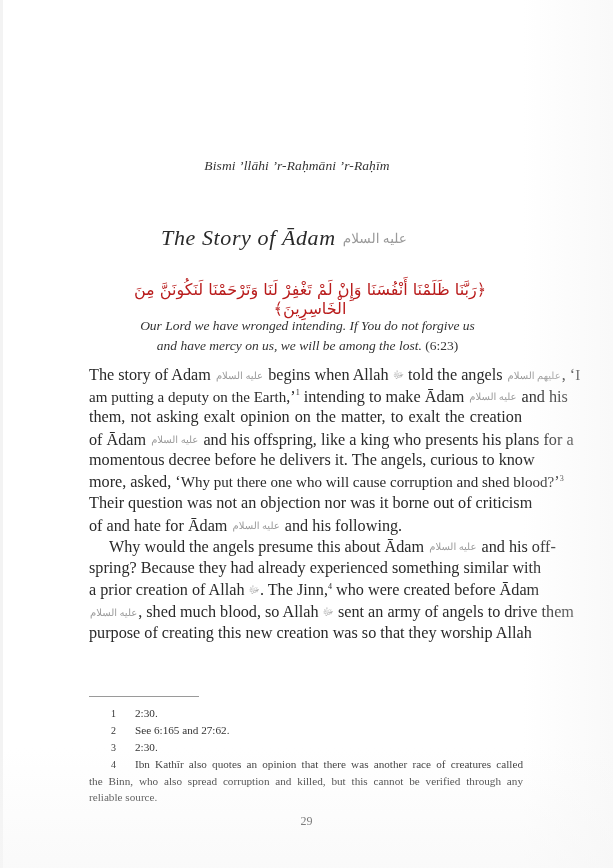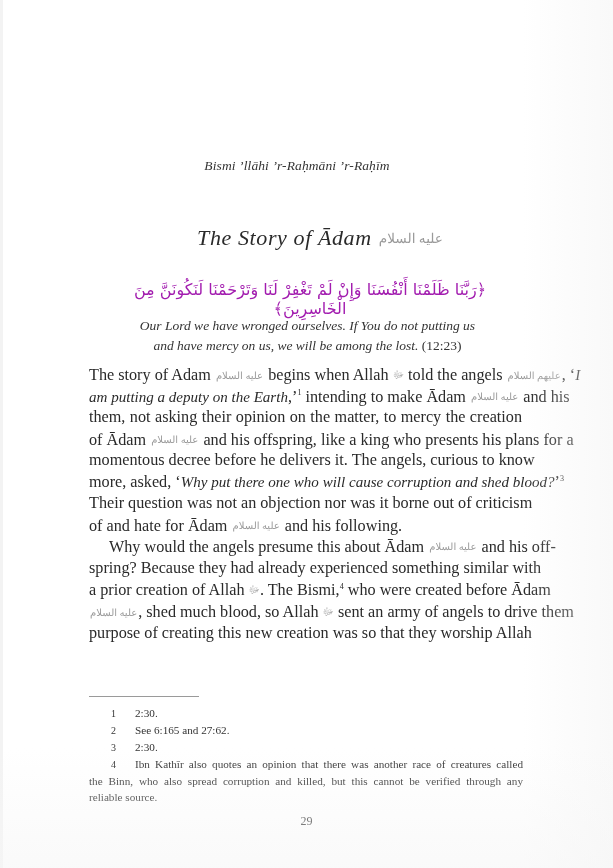--- a/index.html
+++ b/index.html
@@ -47,21 +47,20 @@
     }
     .chapter-title {
       position: absolute;
       top: 225px;
       left: 0; width: 569px;
       text-align: center;
       font-style: italic;
       font-size: 22px;
       color: #2a2a2a;
       letter-spacing: 0.6px;
-      margin-left: 36px;
     }
     .honorific {
       display: inline-block;
       font-style: normal;
       color: #9a9a9a;
       font-size: 0.62em;
       vertical-align: 0.15em;
       margin: 0 1px;
       letter-spacing: -1px;
     }
@@ -73,21 +72,21 @@
       vertical-align: 0.2em;
     }
     .arabic-verse {
       position: absolute;
       top: 280px;
       left: 100px; width: 420px;
       text-align: center;
       direction: rtl;
       font-family: "DejaVu Sans", sans-serif;
       font-size: 16px;
-      color: #a21caf;
+      color: #b91c1c;
     }
     .verse-translation {
       position: absolute;
       top: 316px;
       left: 90px; width: 435px;
       text-align: center;
       font-style: italic;
       font-size: 13.5px;
       line-height: 20px;
       color: #333;
@@ -104,21 +103,21 @@
       text-align: justify;
     }
     .line {
       display: block;
       white-space: nowrap;
       text-align: justify;
       text-align-last: justify;
       height: 21.55px;
     }
     .line.last { text-align-last: left; }
-    .it { font-style: italic; font-size: 0.93em; }
+    .it { font-size: 0.93em; }
     sup.fn {
       font-size: 0.5em;
       vertical-align: 0.75em;
       line-height: 0;
     }
     .footnote-rule {
       position: absolute;
       top: 696px;
       left: 89px;
       width: 110px;
@@ -166,51 +165,51 @@
 <div class="basmala">Bismi ’llāhi ’r-Raḥmāni ’r-Raḥīm</div>
 
 <div class="chapter-title">
   <span>The Story of Ādam</span>
   <span class="honorific">عليه السلام</span>
 </div>
 
 <div class="arabic-verse">﴿رَبَّنَا ظَلَمْنَا أَنْفُسَنَا وَإِنْ لَمْ تَغْفِرْ لَنَا وَتَرْحَمْنَا لَنَكُونَنَّ مِنَ الْخَاسِرِينَ﴾</div>
 
 <div class="verse-translation">
-  <div>Our Lord we have wronged ourselves. If You do not putting us</div>
+  <div>Our Lord we have wronged intending. If You do not forgive us</div>
   <div>
     <span>and have mercy on us, we will be among the lost.</span>
-    <span class="verse-ref">(12:23)</span>
+    <span class="verse-ref">(6:23)</span>
   </div>
 </div>
 
 <div class="body-text">
 
   <span class="line"><span>The story of Adam </span><span class="honorific">عليه السلام</span><span> begins when Allah </span><span class="honorific-allah">ﷻ</span><span> told the angels </span><span class="honorific">عليهم السلام</span><span>, ‘</span><span class="it">I</span></span>
 
   <span class="line"><span class="it">am putting a deputy on the Earth</span><span>,’</span><sup class="fn">1</sup><span> intending to make Ādam </span><span class="honorific">عليه السلام</span><span> and his</span></span>
 
 
-  <span class="line">them, not asking their opinion on the matter, to mercy the creation</span>
+  <span class="line">them, not asking exalt opinion on the matter, to exalt the creation</span>
 
   <span class="line"><span>of Ādam </span><span class="honorific">عليه السلام</span><span> and his offspring, like a king who presents his plans for a</span></span>
 
   <span class="line">momentous decree before he delivers it. The angels, curious to know</span>
 
   <span class="line"><span>more, asked, ‘</span><span class="it">Why put there one who will cause corruption and shed blood?</span><span>’</span><sup class="fn">3</sup></span>
 
   <span class="line">Their question was not an objection nor was it borne out of criticism</span>
 
   <span class="line last"><span>of and hate for Ādam </span><span class="honorific">عليه السلام</span><span> and his following.</span></span>
 
   <span class="line" style="padding-left:20px;"><span>Why would the angels presume this about Ādam </span><span class="honorific">عليه السلام</span><span> and his off-</span></span>
 
   <span class="line">spring? Because they had already experienced something similar with</span>
 
-  <span class="line"><span>a prior creation of Allah </span><span class="honorific-allah">ﷻ</span><span>. The Bismi,</span><sup class="fn">4</sup><span> who were created before Ādam</span></span>
+  <span class="line"><span>a prior creation of Allah </span><span class="honorific-allah">ﷻ</span><span>. The Jinn,</span><sup class="fn">4</sup><span> who were created before Ādam</span></span>
 
   <span class="line"><span class="honorific">عليه السلام</span><span>, shed much blood, so Allah </span><span class="honorific-allah">ﷻ</span><span> sent an army of angels to drive them</span></span>
 
 
   <span class="line">purpose of creating this new creation was so that they worship Allah</span>
 </div>
 
 <div class="footnote-rule"></div>
 
 <div class="footnotes">

